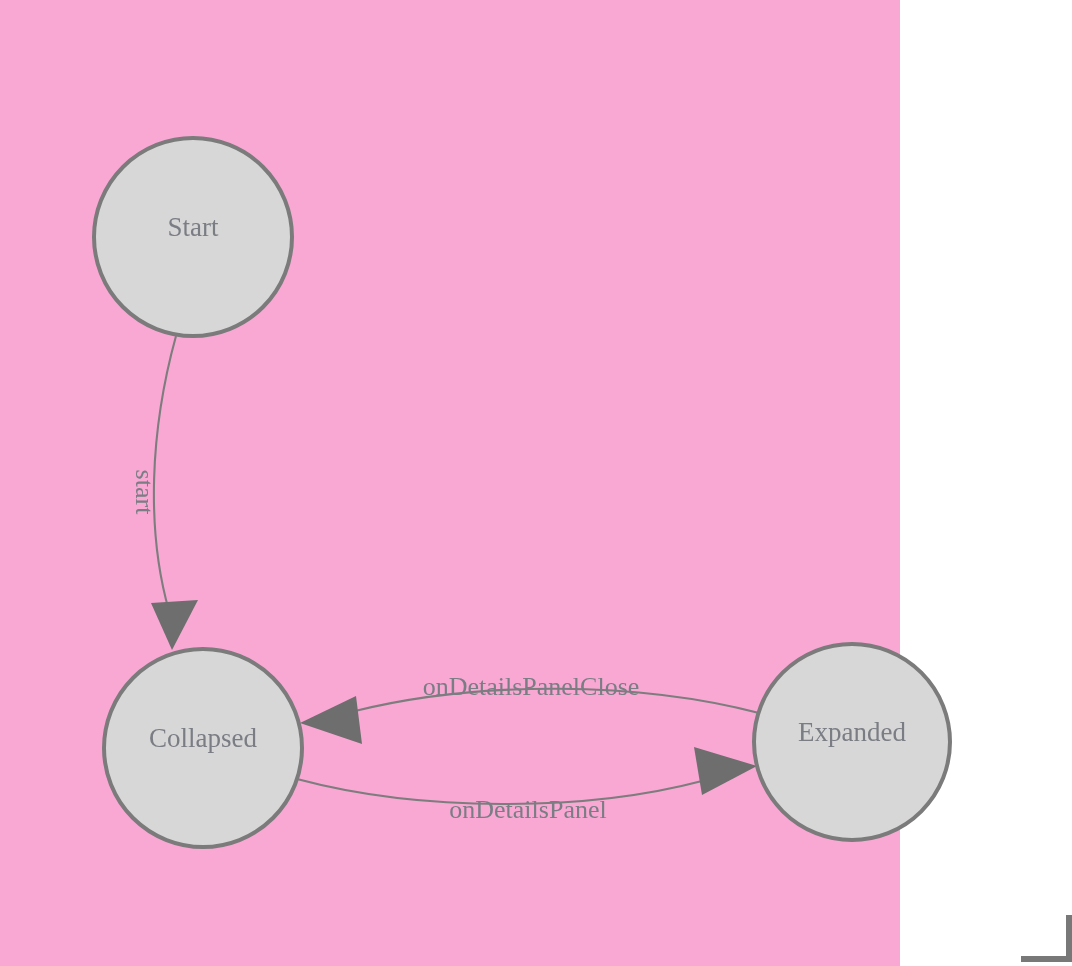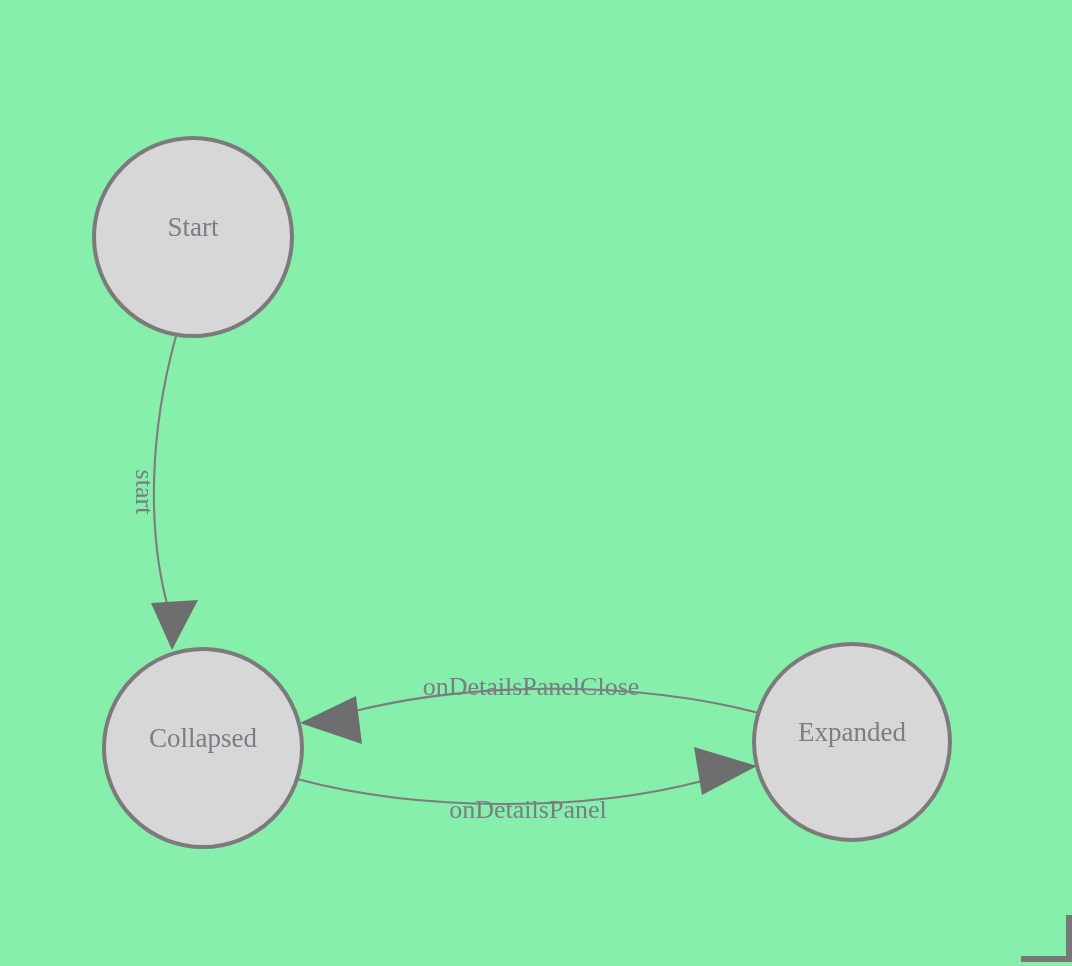--- a/index.html
+++ b/index.html
@@ -8,23 +8,23 @@
     background: #ffffff;
   }
   body {
     width: 1072px;
     height: 966px;
     overflow: hidden;
     font-family: "Liberation Serif", "DejaVu Serif", serif;
   }
   #diagram-canvas {
     position: relative;
-    width: 1072px;
+    width: 900px;
     height: 966px;
-    background: #86efac;
+    background: #f9a8d4;
   }
   #diagram-svg {
     position: absolute;
     left: 0;
     top: 0;
     width: 1072px;
     height: 966px;
     display: block;
   }
   .node-label {

